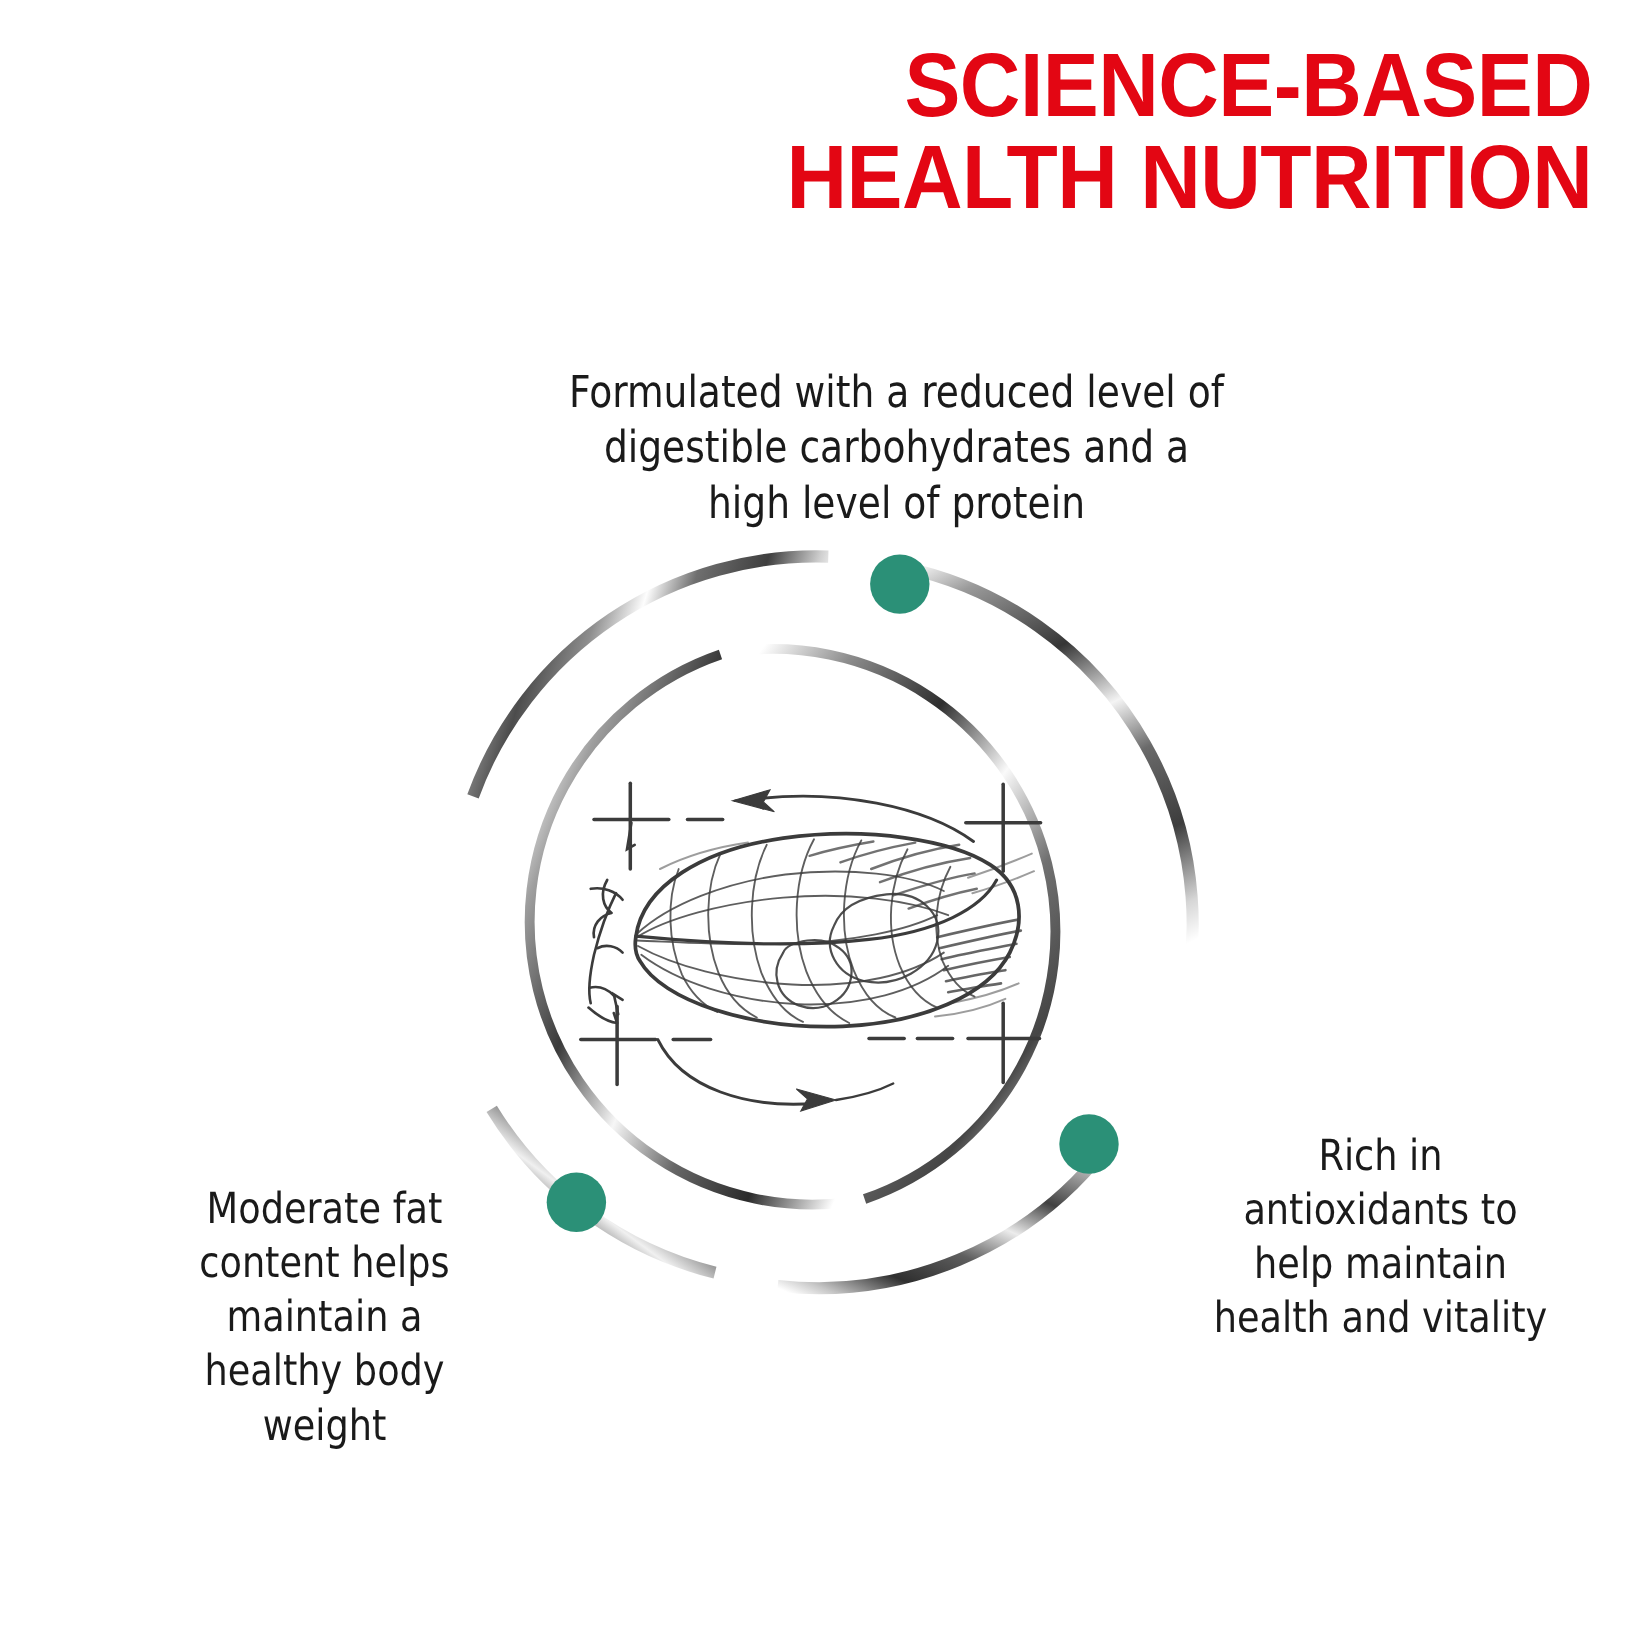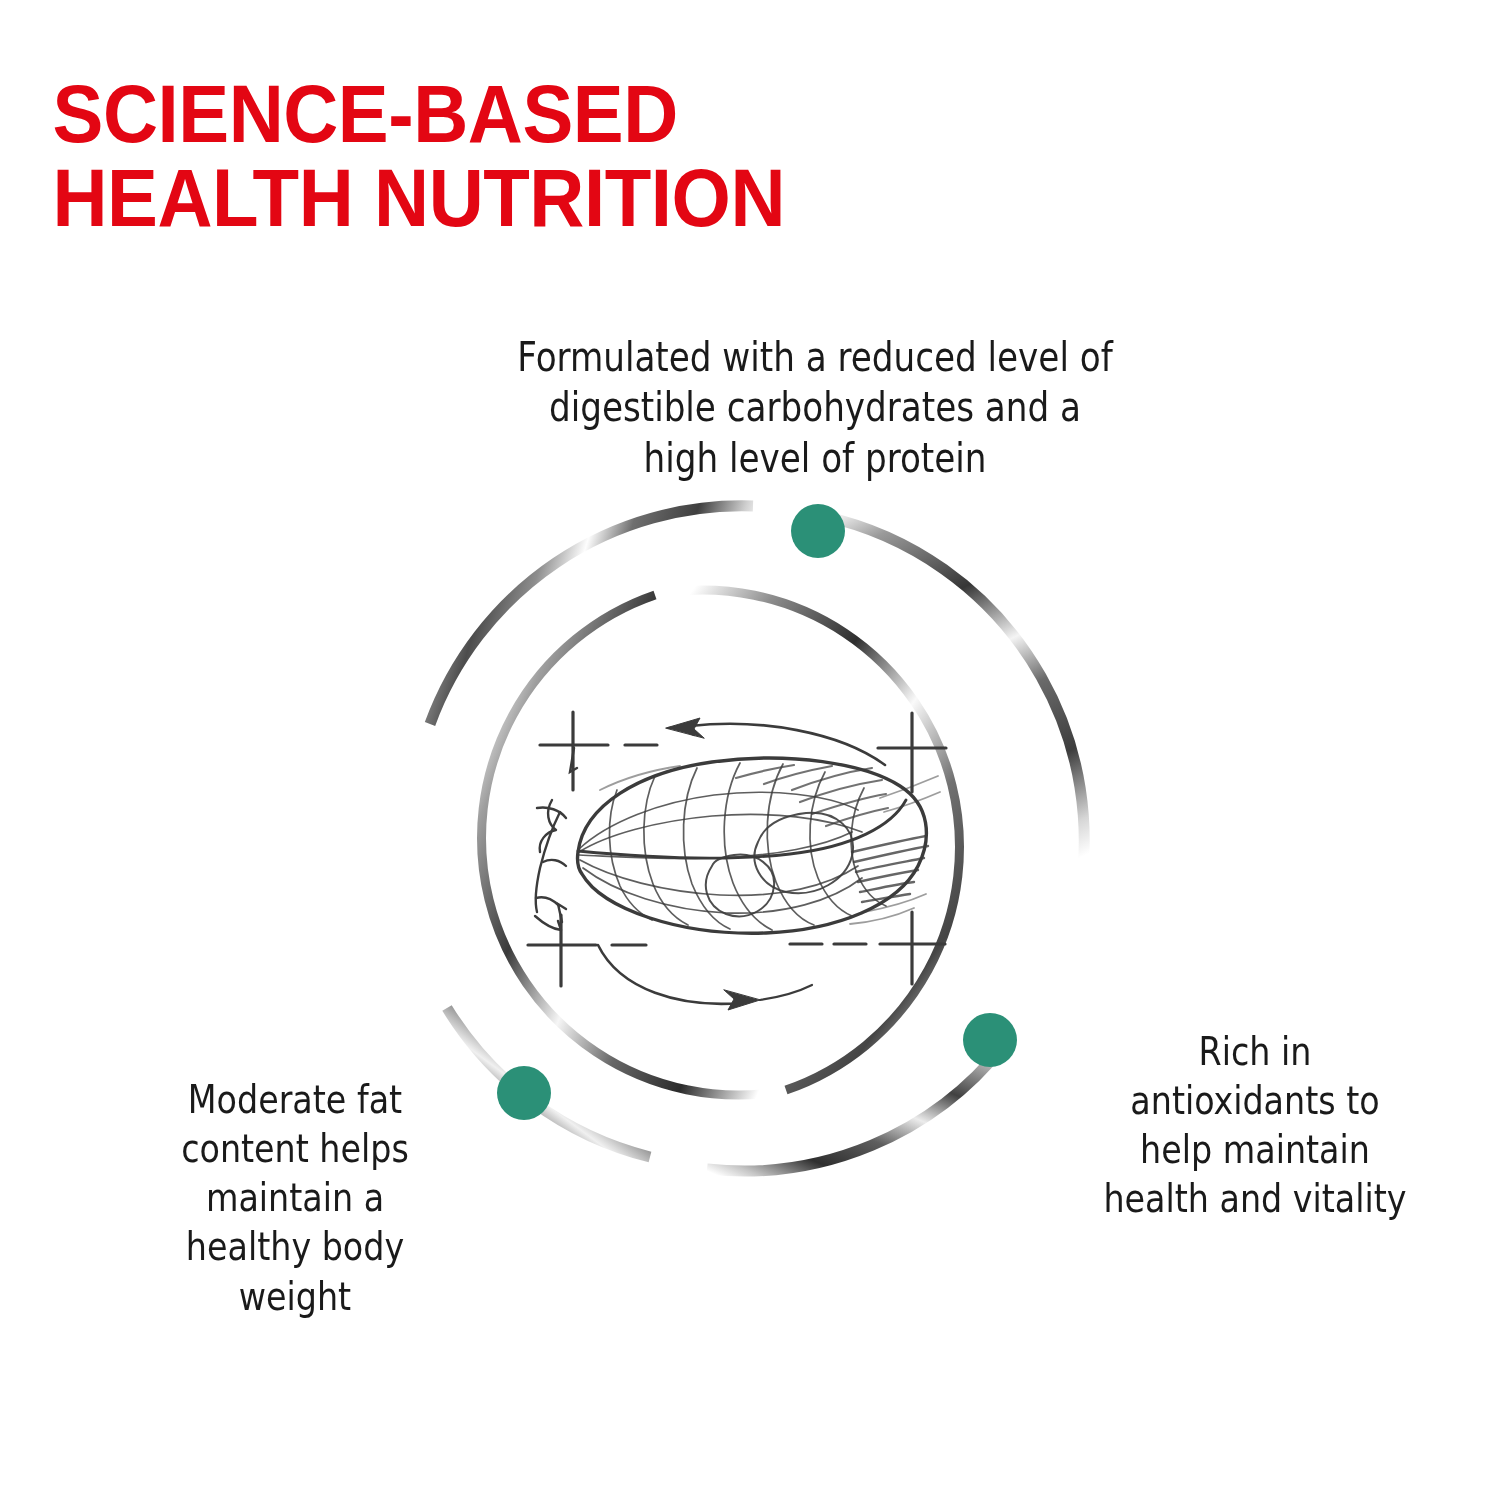--- a/index.html
+++ b/index.html
@@ -15,22 +15,21 @@
     font-family: "Liberation Sans", sans-serif;
     -webkit-font-smoothing: antialiased;
   }
 
   
   .title-block {
     position: absolute;
     left: 0;
     top: 36px;
     width: 1500px;
-    text-align: left;
-    margin-top: 36px;
+    text-align: right;
   }
   .title-line {
     display: block;
     color: #e30613;
     font-family: "Liberation Sans Narrow", "Liberation Sans", sans-serif;
     font-weight: bold;
     font-size: 82px;
     line-height: 1.03em;
     letter-spacing: -0.5px;
     transform: scaleX(0.93);

